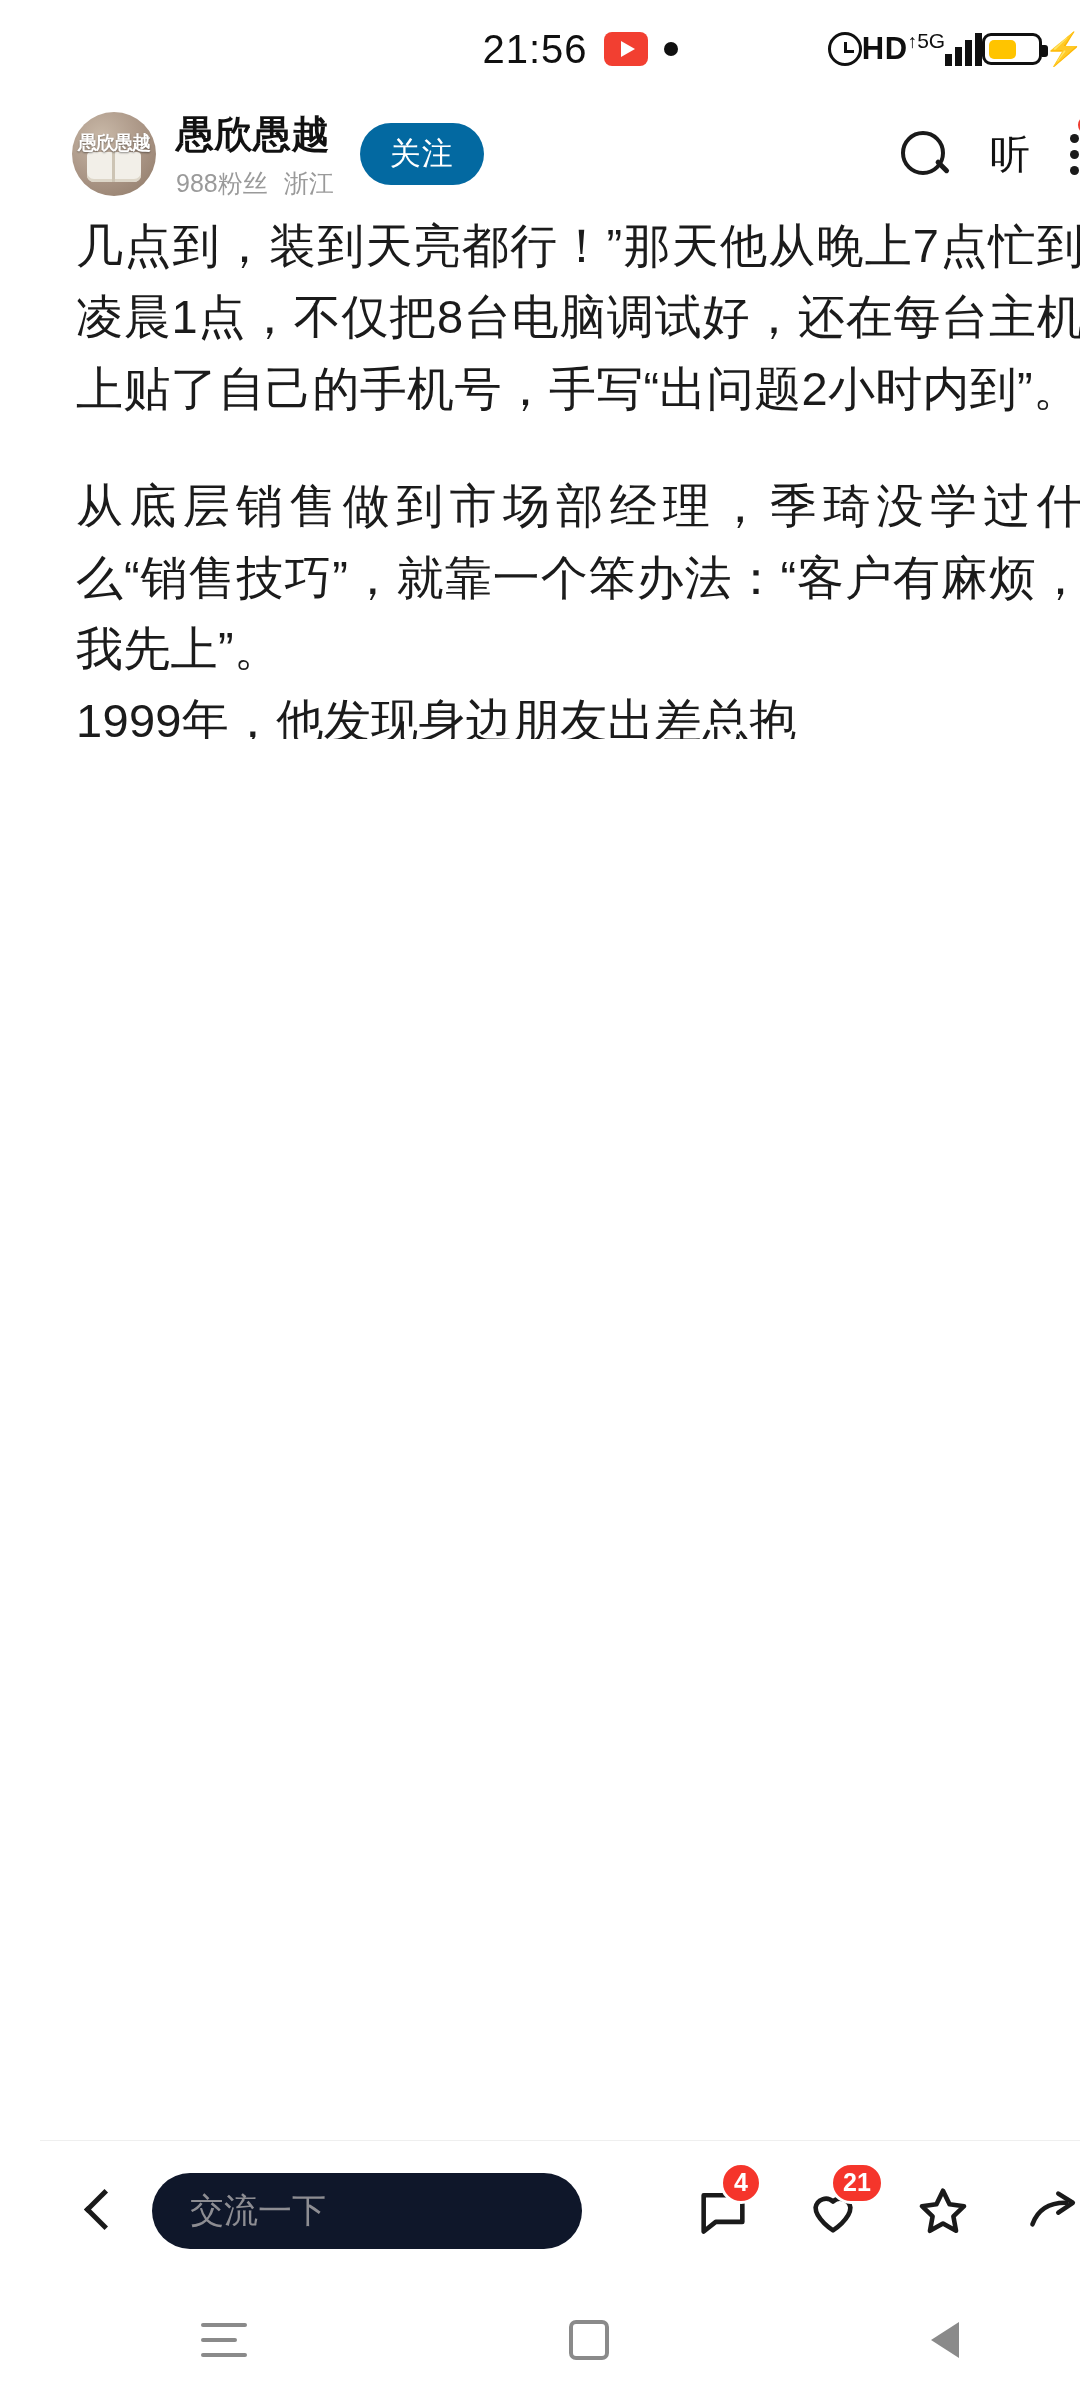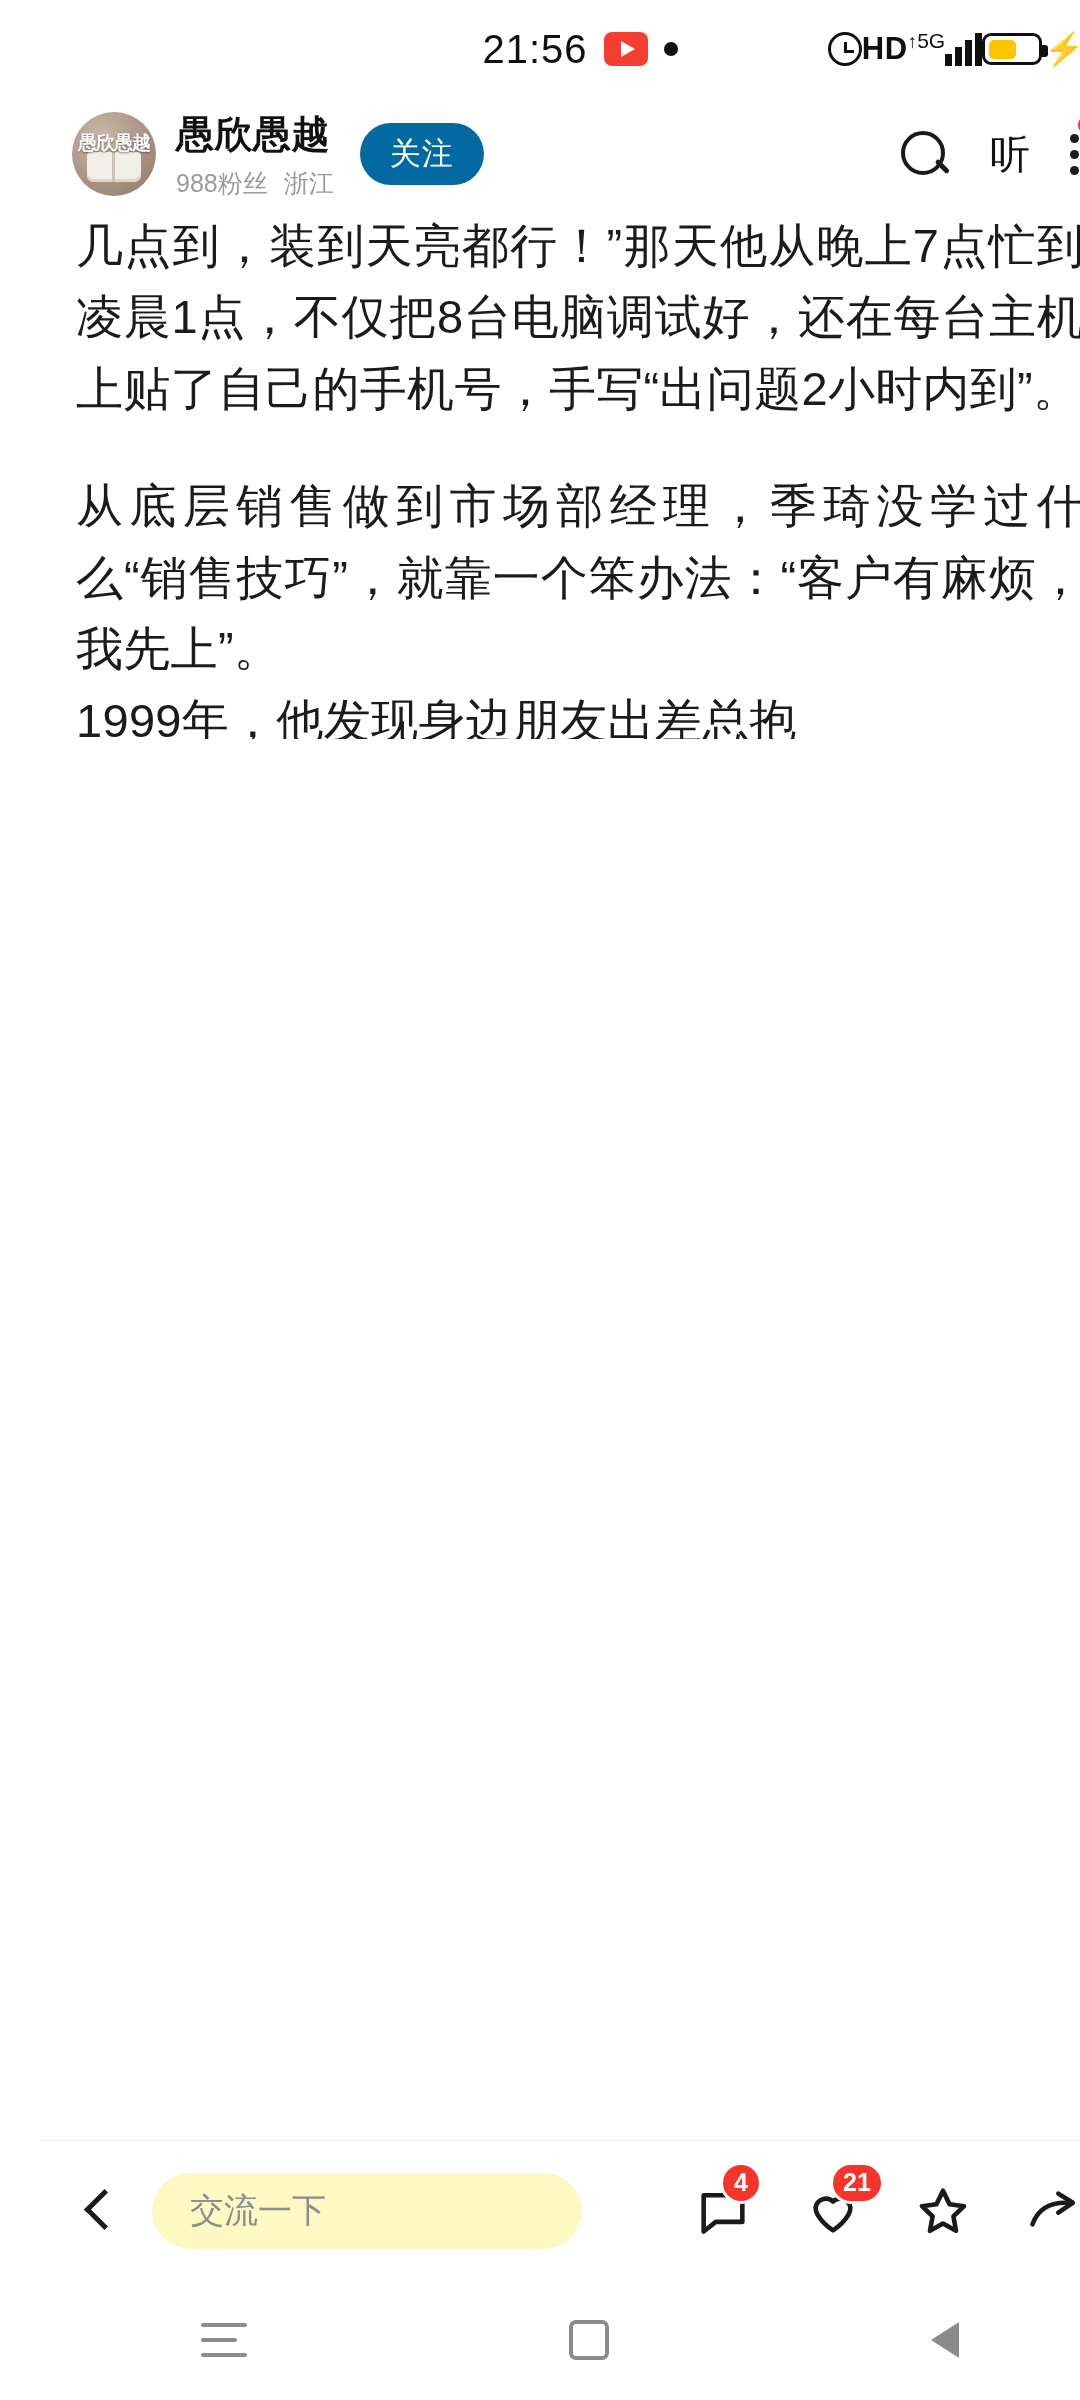--- a/index.html
+++ b/index.html
@@ -318,21 +318,21 @@
     left: 16px; top: 10px;
     width: 24px; height: 24px;
     border-left: 5px solid #1a1a1a;
     border-bottom: 5px solid #1a1a1a;
     transform: rotate(45deg);
   }
   .comment-box {
     flex: 0 0 430px;
     height: 76px;
     border-radius: 38px;
-    background: #fef9c3;
+    background: #0f172a;
     display: flex;
     align-items: center;
     padding: 0 38px;
     color: #8d8d92;
     font-size: 34px;
   }
   .icons-right {
     margin-left: auto;
     display: flex;
     align-items: center;

